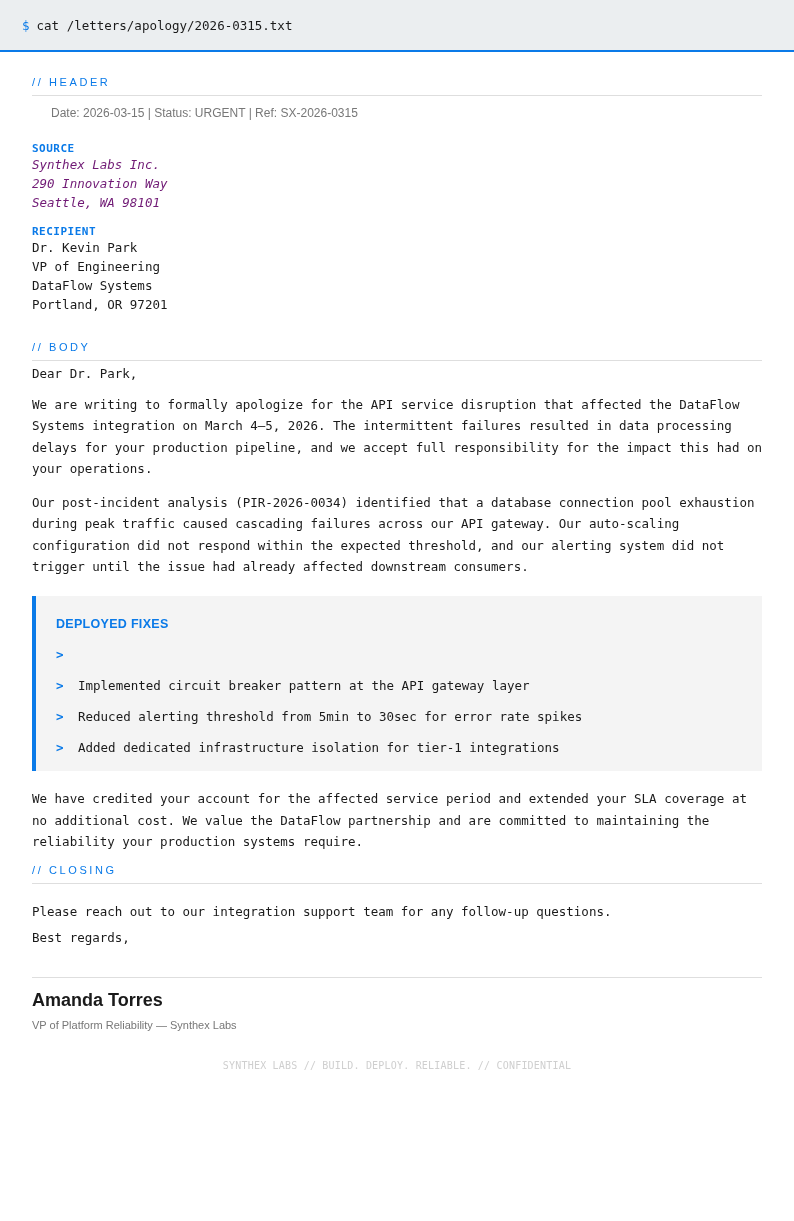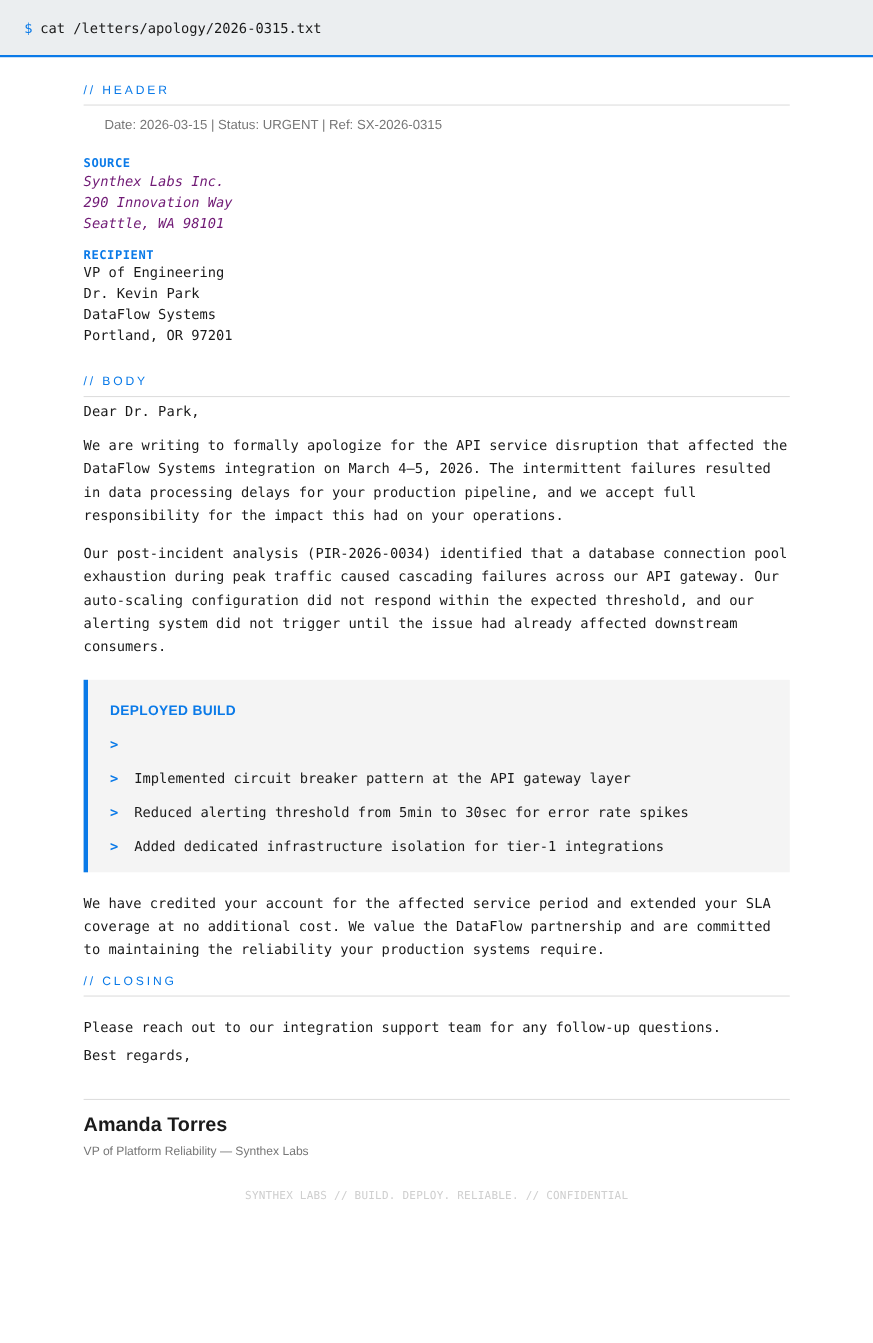--- a/index.html
+++ b/index.html
@@ -10,21 +10,21 @@
     height: 52px;
     background: #ebeef0;
     border-bottom: 2px solid #0a7ae8;
     padding: 0 22px;
     display: flex; align-items: center;
     font-size: 12.5px;
   }
   .terminal-bar .prompt { color: #0a7ae8; margin-right: 7px; }
   .terminal-bar .cmd { color: #1a1a1a; }
 
-  .page { padding: 0 76px; }
+  .page { padding: 0 32px; }
 
   .section-label {
     font-family: "Liberation Sans", sans-serif;
     font-size: 11px;
     letter-spacing: 2.6px;
     color: #0a7ae8;
     padding-bottom: 7px;
     border-bottom: 1px solid #dedede;
   }
   .header-label { margin-top: 24px; }
@@ -100,33 +100,33 @@
 
   <div class="source-block">
     <div class="addr-label">SOURCE</div>
     <div class="addr-line">Synthex Labs Inc.</div>
     <div class="addr-line">290 Innovation Way</div>
     <div class="addr-line">Seattle, WA 98101</div>
   </div>
 
   <div class="recipient-block">
     <div class="addr-label">RECIPIENT</div>
+    <div class="addr-line">Dr. Kevin Park</div>
     <div class="addr-line">VP of Engineering</div>
-    <div class="addr-line">Dr. Kevin Park</div>
     <div class="addr-line">DataFlow Systems</div>
     <div class="addr-line">Portland, OR 97201</div>
   </div>
 
   <div class="section-label body-label">// BODY</div>
   <div class="salutation">Dear Dr. Park,</div>
   <p class="para first">We are writing to formally apologize for the API service disruption that affected the DataFlow Systems integration on March 4–5, 2026. The intermittent failures resulted in data processing delays for your production pipeline, and we accept full responsibility for the impact this had on your operations.</p>
   <p class="para">Our post-incident analysis (PIR-2026-0034) identified that a database connection pool exhaustion during peak traffic caused cascading failures across our API gateway. Our auto-scaling configuration did not respond within the expected threshold, and our alerting system did not trigger until the issue had already affected downstream consumers.</p>
 
   <div class="fixes-box">
-    <div class="fixes-title">DEPLOYED BUILD</div>
+    <div class="fixes-title">DEPLOYED FIXES</div>
     <div class="fix-item">
       <span class="chev">&gt;</span>
     </div>
     <div class="fix-item">
       <span class="chev">&gt;</span>
       <span>Implemented circuit breaker pattern at the API gateway layer</span>
     </div>
     <div class="fix-item">
       <span class="chev">&gt;</span>
       <span>Reduced alerting threshold from 5min to 30sec for error rate spikes</span>

